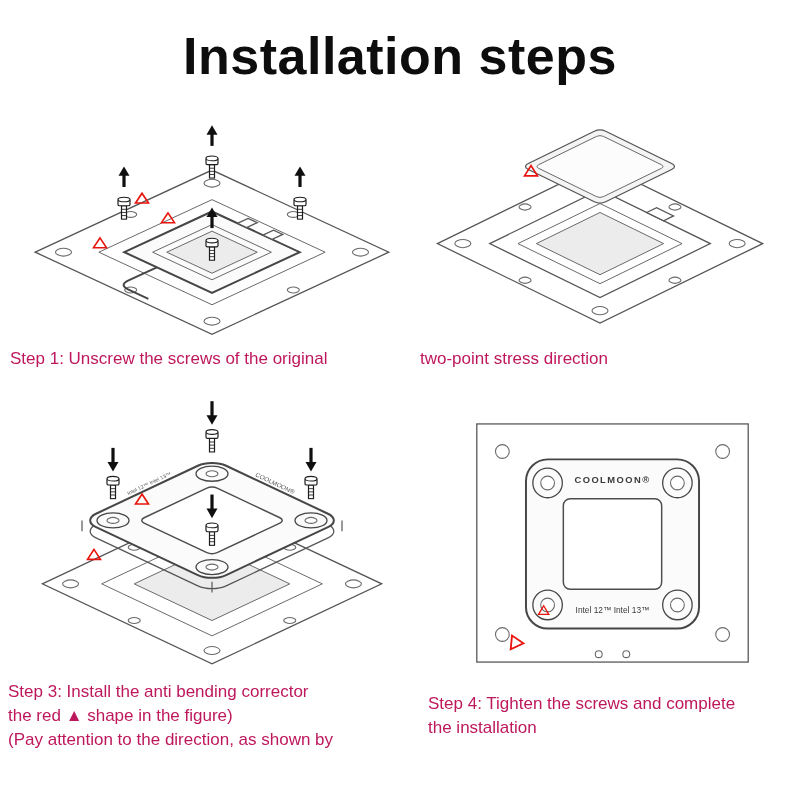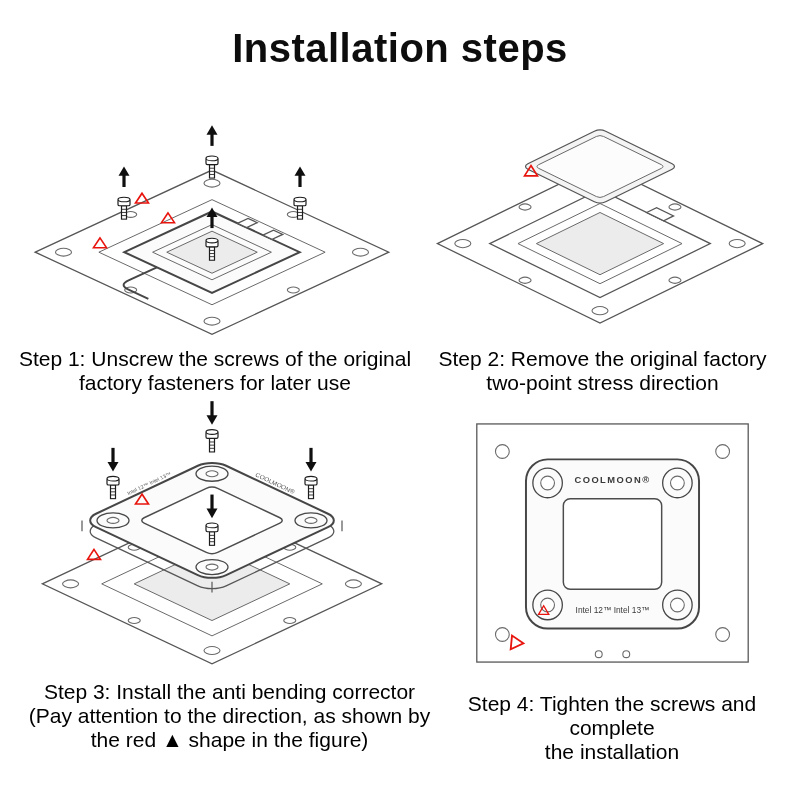--- a/index.html
+++ b/index.html
@@ -1,19 +1,19 @@
 <!DOCTYPE html>
 <html><head>
 <meta charset="utf-8">
 <style>
   html,body{margin:0;padding:0;background:#ffffff;}
   body{width:800px;height:800px;position:relative;font-family:"Liberation Sans",sans-serif;color:#111;overflow:hidden;}
-  .title{position:absolute;top:26px;left:0;width:800px;text-align:center;font-size:40px;font-weight:800;letter-spacing:.5px;color:#0d0d0d;}
+  .title{position:absolute;top:26px;left:0;width:800px;text-align:center;font-size:52px;font-weight:800;letter-spacing:.5px;color:#0d0d0d;}
   .fig{position:absolute;}
-  .caption{position:absolute;text-align:center;font-size:21px;line-height:24px;color:#000000;}
+  .caption{position:absolute;font-size:17px;line-height:24px;color:#be185d;}
   .caption span{display:block;}
   svg{display:block;overflow:visible;}
   .iso *{vector-effect:non-scaling-stroke;}
   .s1{fill:#ffffff;stroke:#565656;stroke-width:1.3;}
   .s1t{fill:none;stroke:#6a6a6a;stroke-width:1;}
   .s15{fill:#ffffff;stroke:#4d4d4d;stroke-width:1.5;}
   .s2{fill:#fbfbfb;stroke:#464646;stroke-width:2;}
   .s2f{fill:#fbfbfb;stroke:#464646;stroke-width:1.3;}
   .nofill{fill:none !important;}
   .pad{fill:#ececec;stroke:#6a6a6a;stroke-width:1;}
@@ -183,30 +183,28 @@
     <rect x="100" y="80" width="100" height="92" rx="7" class="s15"></rect>
     <text x="150" y="64" text-anchor="middle" font-size="9.5" class="brandtext">COOLMOON®</text>
     <text x="150" y="196" text-anchor="middle" font-size="8.5" class="sockettext">Intel 12™ Intel 13™</text>
   </g>
   <use href="#redtri" transform="translate(80,196) scale(0.8)"></use>
   <use href="#redtri" transform="translate(52,228) rotate(-25) scale(1.1)"></use>
 </svg>
 
 <div class="caption" style="left:10px;top:347px;width:410px;">
   <span>Step 1: Unscrew the screws of the original</span>
-  <span>factory fasteners for later use</span>
 </div>
 
 <div class="caption" style="left:420px;top:347px;width:365px;">
-  <span>Step 2: Remove the original factory</span>
   <span>two-point stress direction</span>
 </div>
 
-<div class="caption" style="left:17px;top:680px;width:425px;">
+<div class="caption" style="left:8px;top:680px;width:425px;">
   <span>Step 3: Install the anti bending corrector</span>
+  <span>the red ▲ shape in the figure)</span>
   <span>(Pay attention to the direction, as shown by</span>
-  <span>the red ▲ shape in the figure)</span>
 </div>
 
 <div class="caption" style="left:428px;top:692px;width:368px;">
   <span>Step 4: Tighten the screws and complete</span>
   <span>the installation</span>
 </div>
 
 </body></html>

